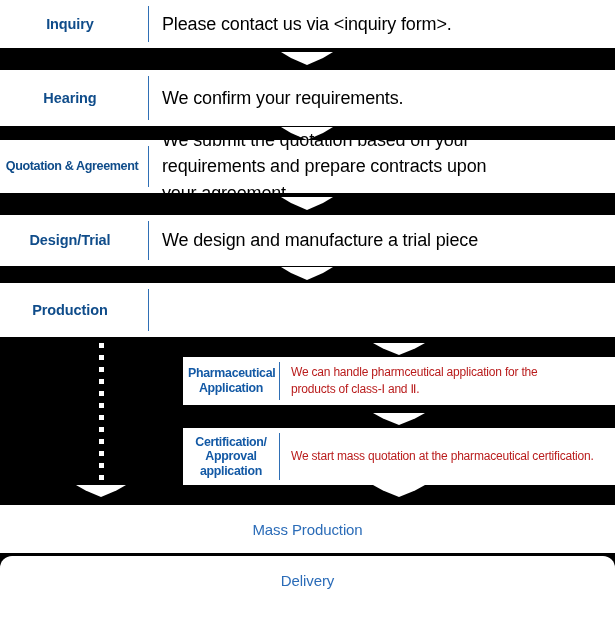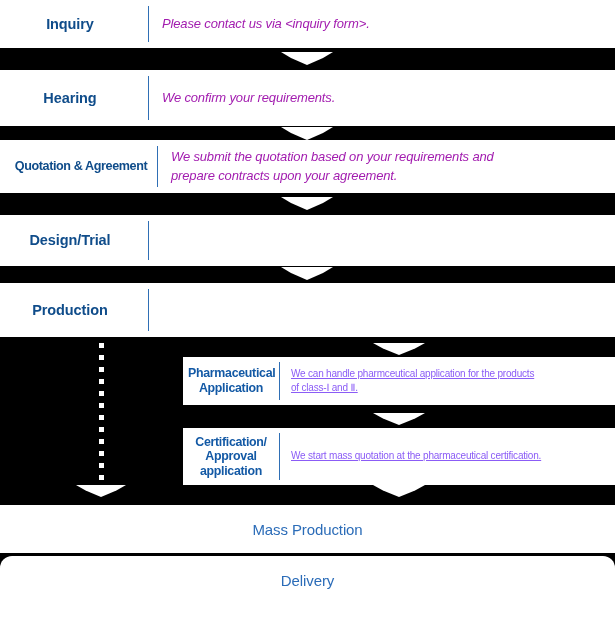--- a/index.html
+++ b/index.html
@@ -23,36 +23,35 @@
     flex:0 0 148px;
     text-align:center;
     color:#0f4c8a;
     font-weight:bold;
     font-size:14.5px;
     letter-spacing:-0.1px;
     line-height:1.12;
     padding-right:8px;
     box-sizing:border-box;
   }
-  .step-label.narrow{font-size:12.6px;letter-spacing:-0.4px;padding-right:4px;margin-left:9px;}
+  .step-label.narrow{font-size:12.6px;letter-spacing:-0.4px;padding-right:4px;}
   .divider{
     width:1px;
     align-self:stretch;
     background:#2f6fb5;
     margin:6px 0;
     flex:0 0 1px;
   }
   .step-desc{
     flex:1 1 auto;
     padding-left:13px;
-    color:#a21caf;
-    font-size:13px;
+    color:#000000;
+    font-size:18px;
     line-height:1.45;
     letter-spacing:-0.15px;
-    font-style:italic;
   }
 
   
   .center-title{
     display:flex;align-items:center;justify-content:center;
     height:100%;
     color:#2b6cb8;
     font-weight:normal;
     font-size:15px;
     letter-spacing:-0.1px;
@@ -98,25 +97,24 @@
   }
   .sub-divider{
     width:1px;flex:0 0 1px;
     align-self:stretch;
     background:#2f6fb5;
     margin:5px 0;
   }
   .sub-desc{
     flex:1 1 auto;
     padding-left:11px;
-    color:#8b5cf6;
-    font-size:10px;
+    color:#b91c1c;
+    font-size:12px;
     line-height:1.45;
     letter-spacing:-0.2px;
-    text-decoration:underline;
   }
 </style>
 </head>
 <body>
 
 <div id="flow">
 
   <div class="band white" style="top:0px;height:48px;">
     <div class="step">
       <div class="step-label">Inquiry</div>
@@ -162,20 +160,21 @@
       <svg viewBox="0 0 52 13" preserveAspectRatio="none">
         <polygon points="0,0 52,0 42,6 26,13 10,6" fill="#ffffff"></polygon>
       </svg>
     </div>
   </div>
 
   <div class="band white" style="top:215px;height:51px;">
     <div class="step">
       <div class="step-label">Design/Trial</div>
       <div class="divider"></div>
+      <div class="step-desc">We design and manufacture a trial piece</div>
     </div>
   </div>
 
   <div class="band black" style="top:266px;height:17px;">
     <div class="chev" style="left:281px;top:1px;">
       <svg viewBox="0 0 52 13" preserveAspectRatio="none">
         <polygon points="0,0 52,0 42,6 26,13 10,6" fill="#ffffff"></polygon>
       </svg>
     </div>
   </div>

